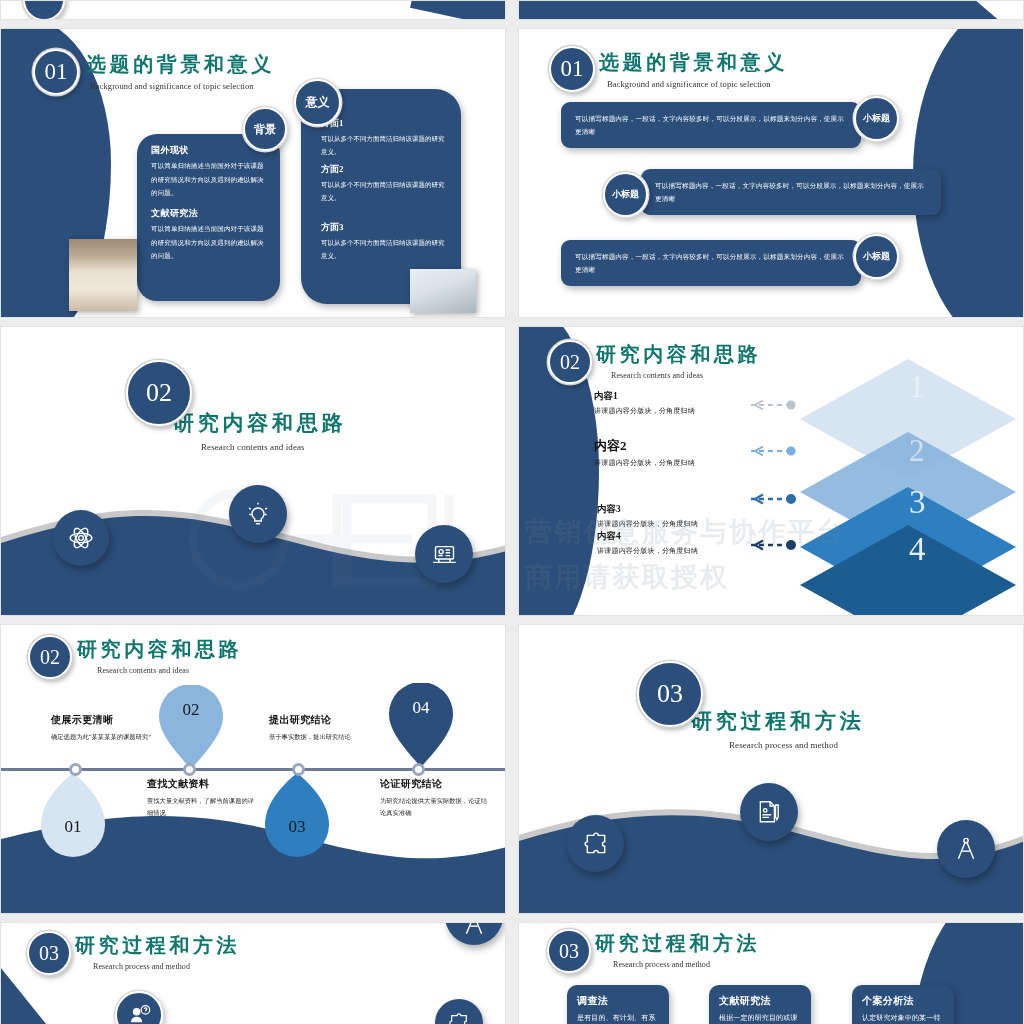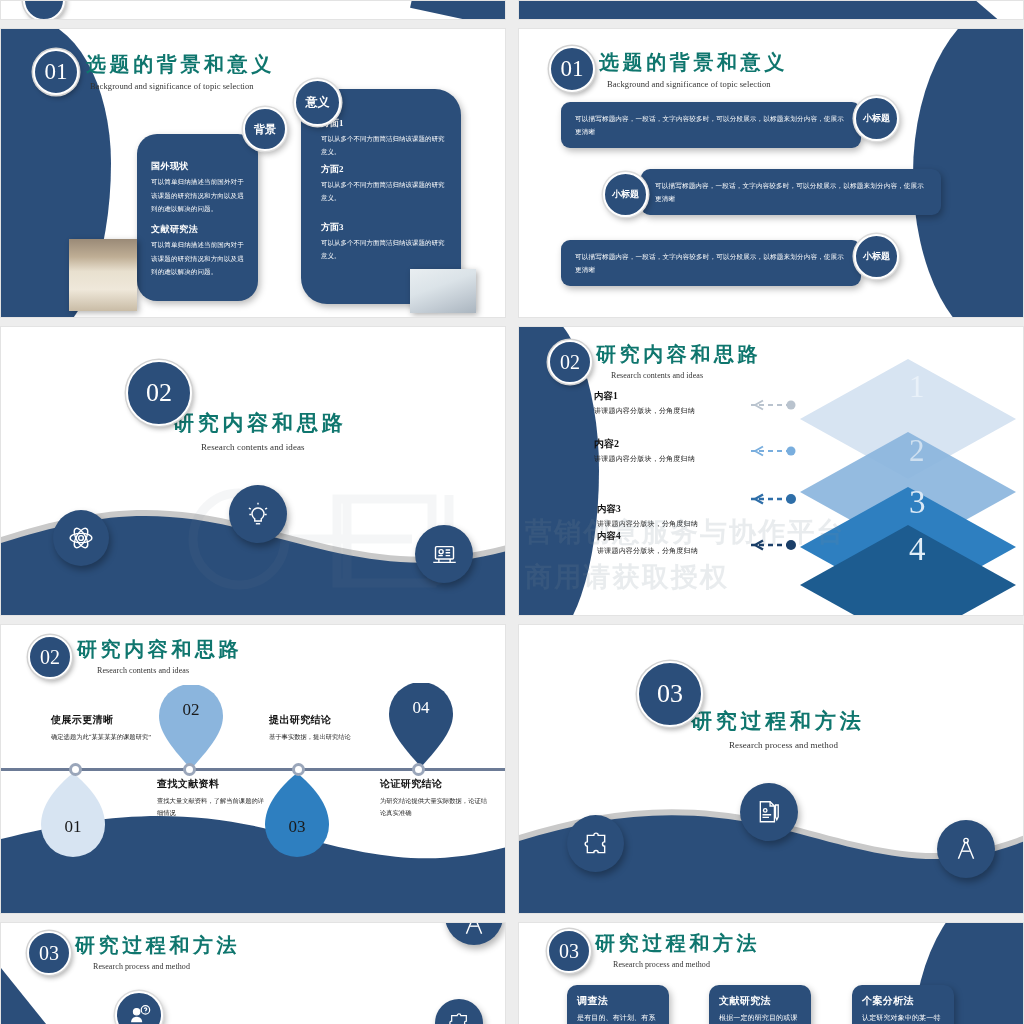--- a/index.html
+++ b/index.html
@@ -119,21 +119,21 @@
       <div class="s1-left"></div>
 
       <div class="badge" style="left:32px;top:20px;width:46px;height:46px;">
         <span class="sec-num">01</span>
       </div>
       <div class="titleblock" style="left:85px;top:22px;">
         <div class="t-cn" style="font-size:20px;">选题的背景和意义</div>
         <div class="t-en" style="font-size:8.5px;margin-top:3px;margin-left:4px;">Background and significance of topic selection</div>
       </div>
 
-      <div class="cncard" style="left:136px;top:105px;width:121px;height:167px;border-radius:20px 20px 20px 20px;padding:26px 14px;">
+      <div class="cncard" style="left:136px;top:105px;width:143px;height:167px;border-radius:20px 20px 20px 20px;padding:10px 14px;">
         <div style="font-size:9px;font-weight:bold;letter-spacing:.05em;">国外现状</div>
         <div style="font-size:6.5px;line-height:2.1;margin-top:2px;letter-spacing:.02em;">可以简单归纳描述当前国外对于该课题的研究情况和方向以及遇到的难以解决的问题。</div>
         <div style="font-size:9px;font-weight:bold;letter-spacing:.05em;margin-top:7px;">文献研究法</div>
         <div style="font-size:6.5px;line-height:2.1;margin-top:2px;letter-spacing:.02em;">可以简单归纳描述当前国内对于该课题的研究情况和方向以及遇到的难以解决的问题。</div>
       </div>
 
       <div class="cncard" style="left:300px;top:60px;width:160px;height:215px;border-radius:26px 26px 26px 26px;padding:28px 16px 10px 20px;">
         <div style="font-size:9px;font-weight:bold;">方面1</div>
         <div style="font-size:6.5px;line-height:2.0;margin-top:2px;">可以从多个不同方面简洁归纳该课题的研究意义。</div>
         <div style="font-size:9px;font-weight:bold;margin-top:5px;">方面2</div>
@@ -269,21 +269,21 @@
       <div style="position:absolute;left:390px;top:42px;font-size:31px;color:#e9f1f9;font-family:'Liberation Serif',serif;">1</div>
       <div style="position:absolute;left:390px;top:106px;font-size:31px;color:#cfe0f0;font-family:'Liberation Serif',serif;">2</div>
       <div style="position:absolute;left:390px;top:157px;font-size:33px;color:#dbe9f6;font-family:'Liberation Serif',serif;">3</div>
       <div style="position:absolute;left:390px;top:204px;font-size:33px;color:#e2eef8;font-family:'Liberation Serif',serif;">4</div>
 
       <div style="position:absolute;left:75px;top:63px;">
         <div style="font-size:9.5px;font-weight:bold;color:#111;">内容1</div>
         <div style="font-size:7px;color:#222;margin-top:3px;letter-spacing:.03em;">讲课题内容分版块，分角度归纳</div>
       </div>
       <div style="position:absolute;left:75px;top:110px;">
-        <div style="font-size:10px;font-weight:bold;color:#111;">内容2</div>
+        <div style="font-size:13px;font-weight:bold;color:#111;">内容2</div>
         <div style="font-size:7px;color:#222;margin-top:3px;letter-spacing:.03em;">讲课题内容分版块，分角度归纳</div>
       </div>
       <div style="position:absolute;left:78px;top:176px;">
         <div style="font-size:9.5px;font-weight:bold;color:#111;">内容3</div>
         <div style="font-size:7px;color:#222;margin-top:3px;letter-spacing:.03em;">讲课题内容分版块，分角度归纳</div>
       </div>
       <div style="position:absolute;left:78px;top:203px;">
         <div style="font-size:9.5px;font-weight:bold;color:#111;">内容4</div>
         <div style="font-size:7px;color:#222;margin-top:3px;letter-spacing:.03em;">讲课题内容分版块，分角度归纳</div>
       </div>
@@ -339,21 +339,21 @@
 
       <svg style="position:absolute;left:36px;top:148px;" width="72" height="86" viewBox="0 0 72 86">
         <path d="M36,86 C9,64 4,46 4,34 A32,32 0 0 1 68,34 C68,46 63,64 36,86 Z" transform="rotate(180 36 43)" fill="#d7e4f2"></path>
       </svg>
       <div style="position:absolute;left:49px;top:192px;width:46px;text-align:center;font-size:17px;color:#1a1a1a;font-family:'Liberation Serif',serif;">01</div>
 
       <svg style="position:absolute;left:155px;top:60px;" width="70" height="84" viewBox="0 0 70 84">
         <path d="M35,84 C11,58 3,44 3,31 A32,32 0 0 1 67,31 C67,44 59,58 35,84 Z" fill="#8bb5dd"></path>
       </svg>
       <div style="position:absolute;left:167px;top:75px;width:46px;text-align:center;font-size:17px;color:#1a1a1a;font-family:'Liberation Serif',serif;">02</div>
-      <div style="position:absolute;left:156px;top:152px;width:110px;">
+      <div style="position:absolute;left:146px;top:152px;width:110px;">
         <div style="font-size:10px;font-weight:bold;color:#111;letter-spacing:.04em;">查找文献资料</div>
         <div style="font-size:6.3px;color:#222;margin-top:4px;line-height:1.9;">查找大量文献资料，了解当前课题的详细情况</div>
       </div>
 
       <div style="position:absolute;left:268px;top:88px;width:110px;">
         <div style="font-size:10px;font-weight:bold;color:#111;letter-spacing:.04em;">提出研究结论</div>
         <div style="font-size:6.3px;color:#222;margin-top:4px;line-height:1.9;">基于事实数据，提出研究结论</div>
       </div>
       <svg style="position:absolute;left:260px;top:148px;" width="72" height="86" viewBox="0 0 72 86">
         <path d="M36,86 C9,64 4,46 4,34 A32,32 0 0 1 68,34 C68,46 63,64 36,86 Z" transform="rotate(180 36 43)" fill="#2e7fc0"></path>

